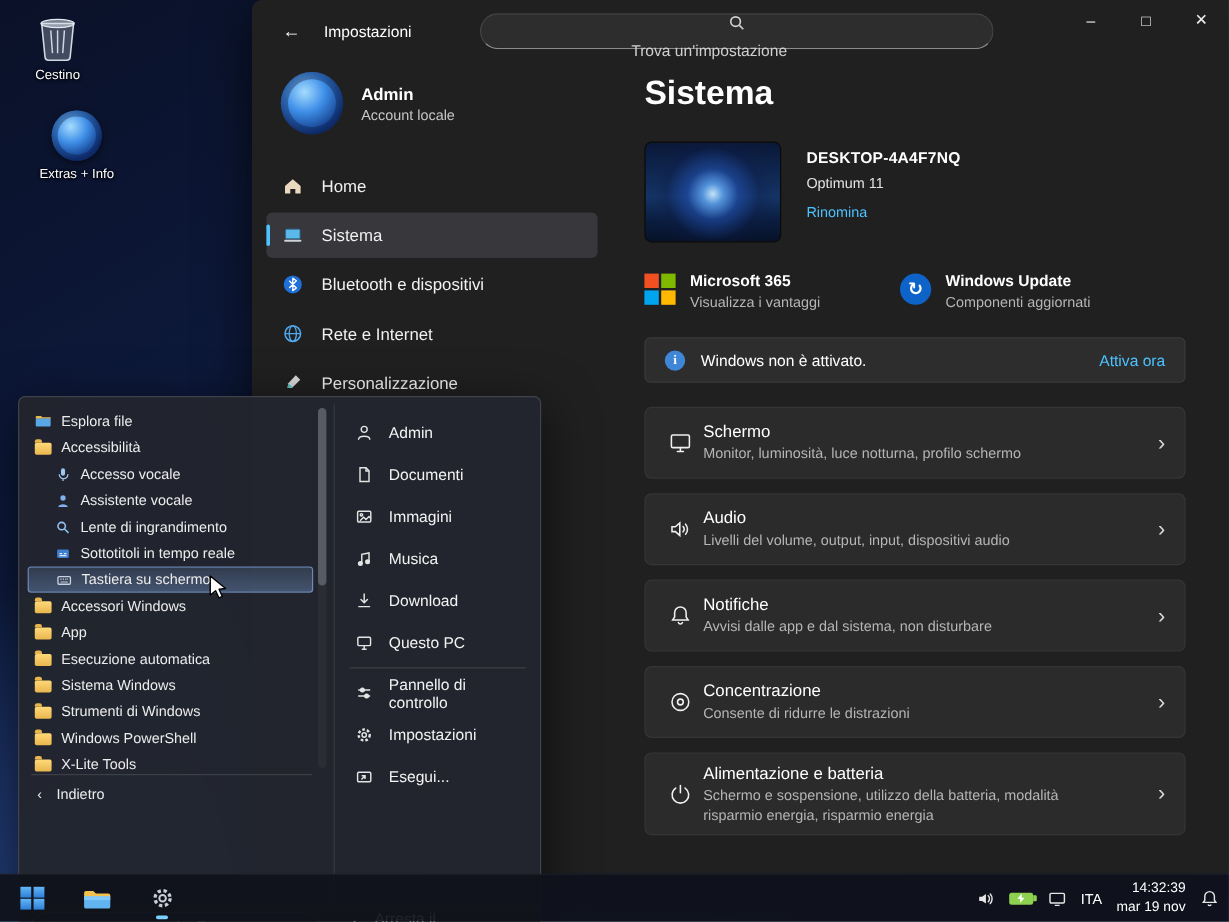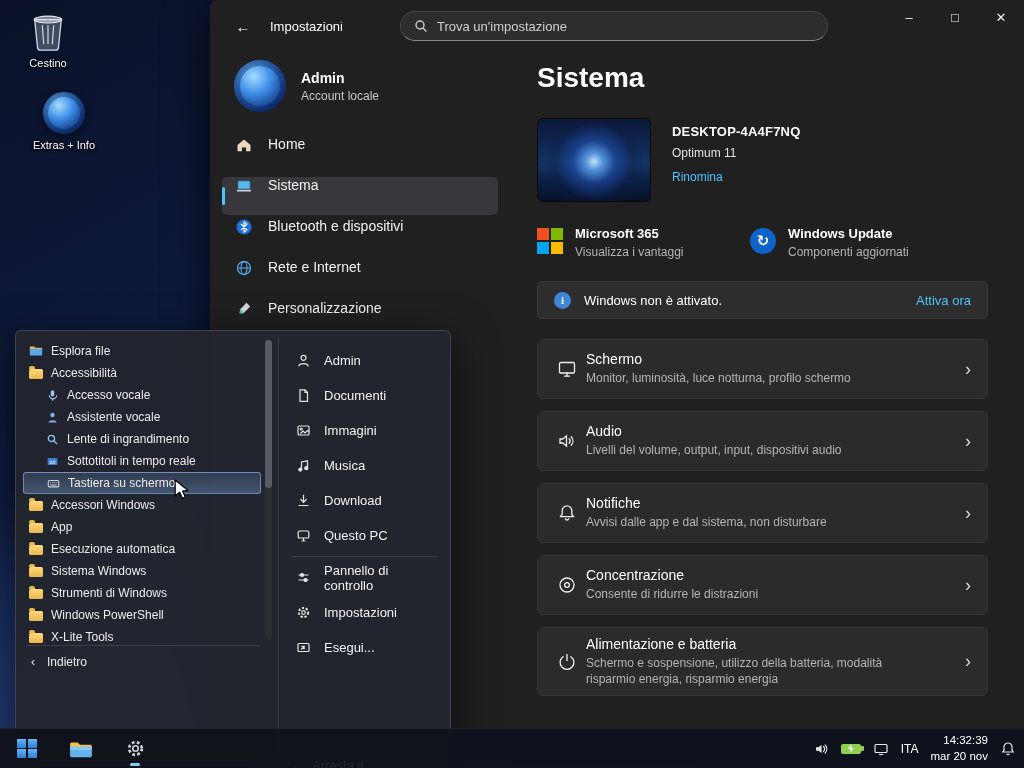--- a/index.html
+++ b/index.html
@@ -27,37 +27,37 @@
 
   
   #settings-window { position:absolute; left:210px; top:0; width:814px; height:728px;
     background:#202020; border-radius:8px 0 0 0; box-shadow:0 10px 44px rgba(0,0,0,.65); z-index:2; }
   .sw-header { position:relative; height:52px; }
   .back-btn { position:absolute; left:16px; top:13px; width:34px; height:26px; display:flex;
     align-items:center; justify-content:center; font-size:15px; color:#fff; border-radius:4px; }
   .sw-title { position:absolute; left:60px; top:19px; font-size:13px; color:#fff; }
   .sw-search { position:absolute; left:190px; top:11px; width:428px; height:30px;
     background:#2d2d2d; border:1px solid #454545; border-bottom:1px solid #8a8a8a;
-    border-radius:16px; display:flex; align-items:center; gap:9px; padding:0 13px; }
+    border-radius:16px; display:flex; align-items:center; gap:9px; padding:0 13px;flex-direction:column; }
   .sw-search input { flex:1; background:transparent; border:none; outline:none;
     color:#fff; font-size:13px; font-family:inherit; }
   .sw-search input::placeholder { color:#cfcfcf; }
   .win-controls { position:absolute; right:0; top:0; display:flex; }
   .wc { width:46px; height:34px; display:flex; align-items:center; justify-content:center;
     color:#eee; font-size:13px; }
 
   .sw-side { position:absolute; left:0; top:52px; width:300px; bottom:0; }
   .account { display:flex; align-items:center; gap:15px; padding:8px 0 18px 24px; }
   .avatar { width:52px; height:52px; border-radius:50%;
     background:radial-gradient(circle at 38% 32%, #a5dcff 0%, #3f8fe8 35%, #123a86 72%, #081c46 100%);
     box-shadow:inset 0 0 0 6px rgba(8,20,60,.35); }
   .acct-name { font-size:14px; font-weight:700; }
   .acct-sub { font-size:12px; color:#c6c6c6; margin-top:3px; }
   .nav { padding:6px 12px; }
-  .nav-item { position:relative; display:flex; align-items:flex-start; gap:15px; height:38px;
+  .nav-item { position:relative; display:flex; align-items:center; gap:15px; height:38px;
     padding:0 13px; border-radius:5px; font-size:14px; color:#f1f1f1; margin-bottom:3px; cursor:default; }
   .nav-item.selected { background:#37373c; }
   .nav-item.selected::before { content:""; position:absolute; left:0; top:10px; bottom:10px;
     width:3px; border-radius:2px; background:#4cc2ff; }
 
   .sw-content { position:absolute; left:300px; top:52px; right:0; bottom:0; padding:6px 36px 0 27px; overflow:hidden; }
   .page-title { font-size:28px; font-weight:700; margin:4px 0 24px; }
   .device-row { display:flex; gap:21px; margin-bottom:24px; }
   .device-thumb { width:114px; height:84px; border-radius:6px; flex:none;
     border:1px solid #0a0a0a;
@@ -611,21 +611,21 @@
     </span>
     <span>
       <svg width="16" height="16" viewBox="0 0 16 16">
           <rect x="2" y="3.5" width="12" height="8" rx="1" fill="none" stroke="#e6e6e6" stroke-width="1.2"></rect>
           <path d="M6 13.5h4" stroke="#e6e6e6" stroke-width="1.2"></path>
         </svg>
     </span>
     <span class="tray-lang">ITA</span>
     <div class="tray-clock">
       <div>14:32:39</div>
-      <div>mar 20 nov</div>
+      <div>mar 19 nov</div>
     </div>
     <span>
       <svg width="16" height="16" viewBox="0 0 16 16">
           <path d="M8 2a4 4 0 0 0-4 4v3.2L2.8 11h10.4L12 9.2V6a4 4 0 0 0-4-4z" fill="none" stroke="#e6e6e6" stroke-width="1.2"></path>
           <path d="M6.7 12.8a1.4 1.4 0 0 0 2.6 0" stroke="#e6e6e6" fill="none" stroke-width="1.2"></path>
         </svg>
     </span>
   </div>
 </div>
 

